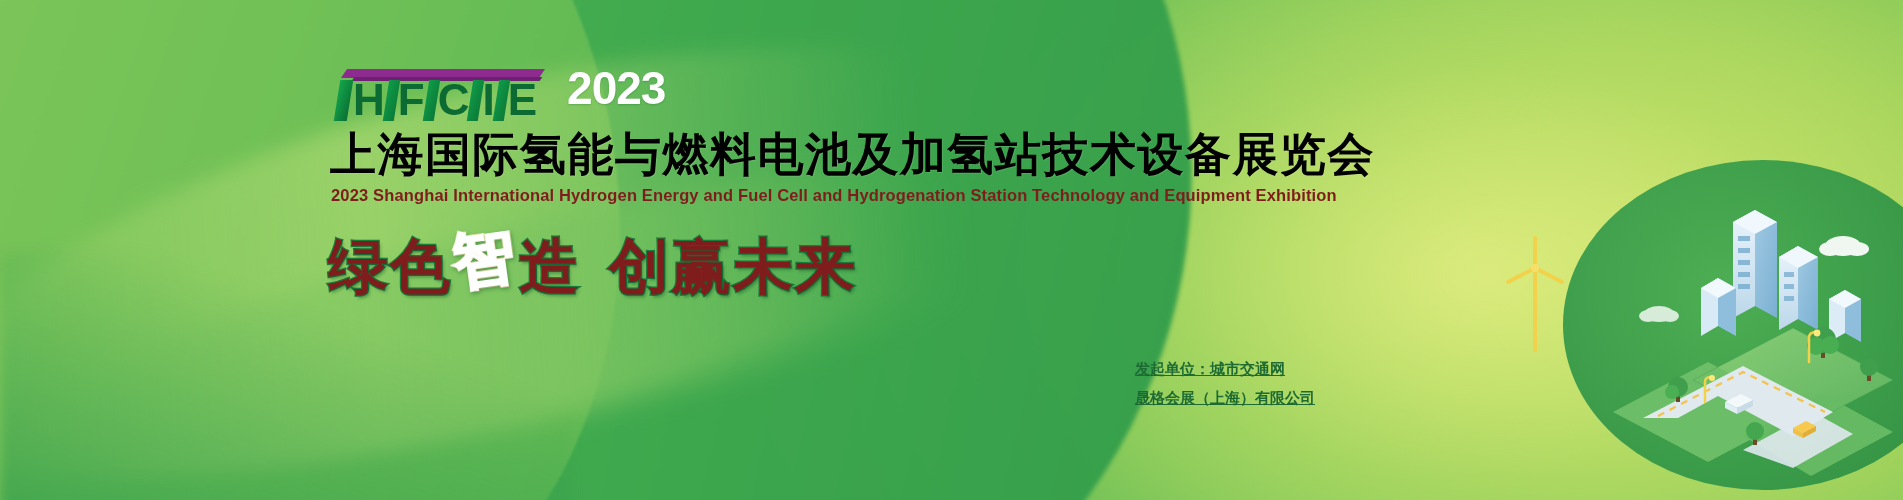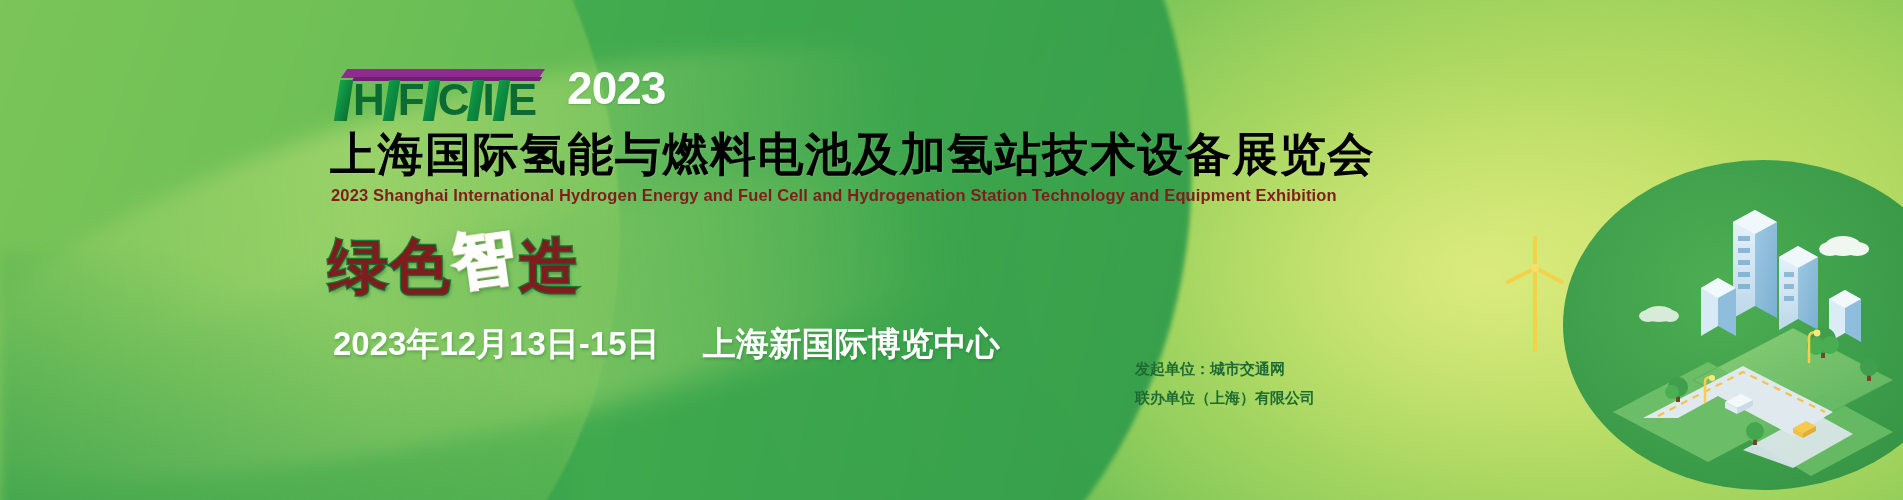--- a/index.html
+++ b/index.html
@@ -190,20 +190,21 @@
   }
   .dateline .venue { margin-left:34px; }
 
   
   .orgs {
     position:absolute; left:1135px; top:354px;
     font-size:15px; font-weight:bold;
     color:#1d6b33;
     line-height:29px;
     white-space:nowrap;
+    text-decoration:underline;
   }
   .orgs .r2 { text-align:center; }
 
   
   .city {
     position:absolute; right:0px; top:150px;
     width:410px; height:350px;
   }
   .city-disc {
     position:absolute; right:-60px; top:10px;
@@ -252,30 +253,27 @@
 
     <div class="main-title">上海国际氢能与燃料电池及加氢站技术设备展览会</div>
 
     <div class="sub-en">2023 Shanghai International Hydrogen Energy and Fuel Cell and Hydrogenation Station Technology and Equipment Exhibition</div>
 
     <div class="slogan">
       <span class="sl-ch">绿色</span>
       <span class="sl-zhi">智</span>
       <span class="sl-ch">造</span>
       <span class="sl-gap"></span>
+      <span class="sl-ch">创赢未来</span>
     </div>
 
-    <div class="dateline">
-      <span>2023年12月13日-15日</span>
-      <span class="venue">上海新国际博览中心</span>
-    </div>
 
     <div class="orgs">
       <div>发起单位：城市交通网</div>
-      <div class="r2">联办单位（上海）有限公司</div>
+      <div class="r2">晟格会展（上海）有限公司</div>
     </div>
 
     <div class="city">
       <div class="city-disc"></div>
       <svg viewBox="0 0 410 350" width="410" height="350">
         <defs>
           <linearGradient id="gBldA" x1="0" y1="0" x2="0" y2="1">
             <stop offset="0%" stop-color="#eaf4fb"></stop>
               <stop offset="100%" stop-color="#bcd8ea"></stop>
           </linearGradient>

